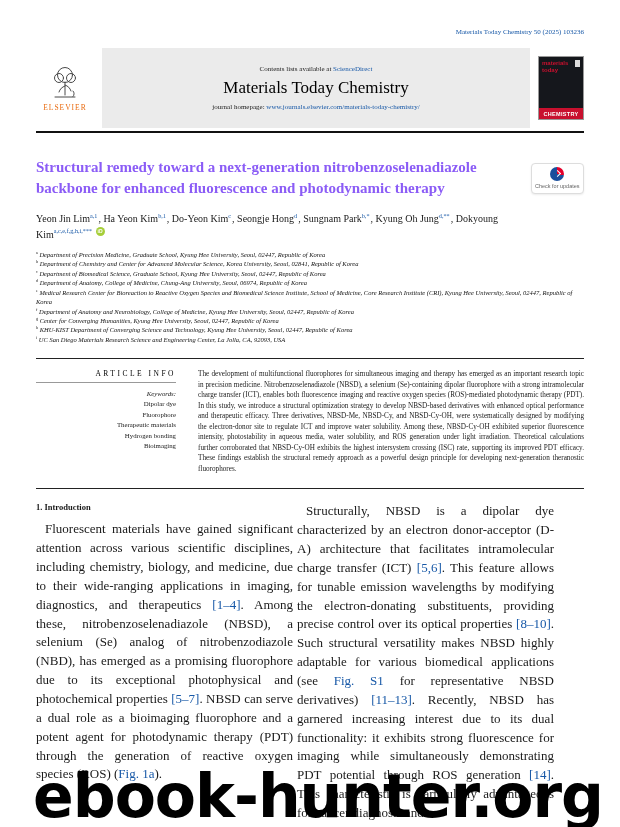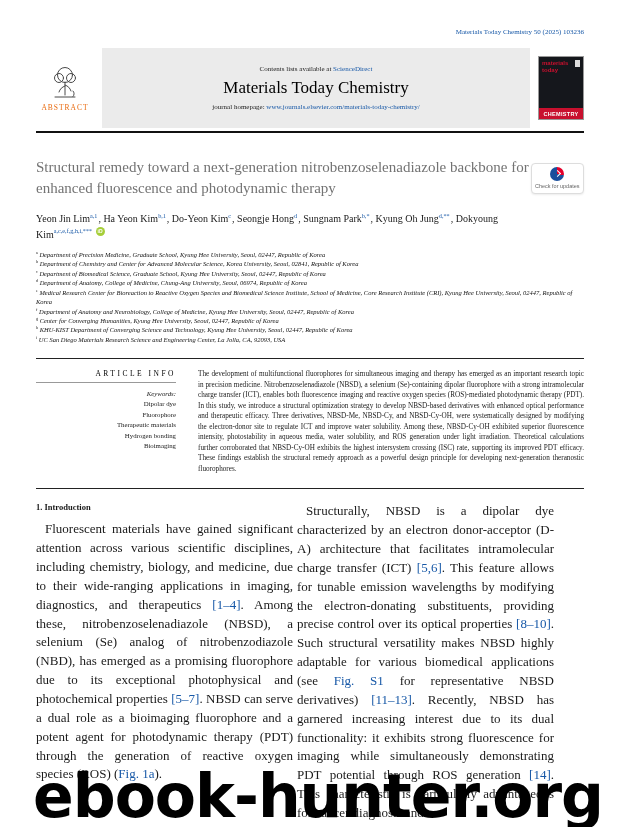--- a/index.html
+++ b/index.html
@@ -33,21 +33,21 @@
   .banner-center{flex:1;background:#ebebeb;margin:0 8px;padding:17px 8px;display:flex;flex-direction:column;justify-content:center;gap:3px;text-align:center;min-height:64px;}
   .contents-line,.homepage-line{font-size:7px;color:#222;}
   .journal-title{font-size:17px;color:#000;margin:2px 0;}
   .cover-box{width:46px;height:64px;background:#15171c;border:1px solid #999;position:relative;padding:3px;overflow:hidden;}
   .cover-box::after{content:"";position:absolute;top:3px;right:3px;width:5px;height:7px;background:#ddd;}
   .cover-brand{color:var(--cover_red);font-family:"Liberation Sans",sans-serif;font-weight:bold;font-size:6px;line-height:1.1;width:30px;text-transform:lowercase;}
   .cover-series{position:absolute;bottom:0;left:0;right:0;height:11px;background:var(--cover_red);color:#fff;font-family:"Liberation Sans",sans-serif;font-weight:bold;font-size:5.5px;display:flex;align-items:center;justify-content:center;letter-spacing:.3px;}
 
   
   .title-row{margin-top:24px;display:flex;align-items:flex-start;}
-  .article-title{font-size:15px;font-weight:normal;line-height:1.4;width:500px;color:#737373;}
+  .article-title{font-size:15px;font-weight:bold;line-height:1.4;width:500px;color:#8b5cf6;}
   .crossmark{margin-left:auto;margin-top:6px;width:54px;border:1px solid #ddd;border-radius:4px;padding:3px 2px;text-align:center;background:#fff;box-shadow:0 1px 2px rgba(0,0,0,.08);}
   .cm-circle{width:14px;height:14px;border-radius:50%;margin:0 auto 2px;position:relative;background:conic-gradient(var(--crossmark_red) 0 100deg, var(--crossmark_blue) 100deg 360deg);}
   .cm-circle::after{content:"";position:absolute;left:4.5px;top:4px;width:4px;height:4px;border-right:1.5px solid #fff;border-bottom:1.5px solid #fff;transform:rotate(-45deg);}
   .cm-text{font-family:"Liberation Sans",sans-serif;font-size:5.5px;color:#666;line-height:1.2;}
 
   
   .authors{margin-top:12px;font-size:10px;line-height:1.55;width:480px;}
   .authors sup{margin-right:1px;}
   .orcid{display:inline-block;width:9px;height:9px;border-radius:50%;background:var(--orcid_green);color:#fff;font-family:"Liberation Sans",sans-serif;font-size:5px;font-weight:bold;text-align:center;line-height:9px;vertical-align:super;}
 
@@ -98,21 +98,21 @@
             <circle cx="16" cy="10" r="7.5"></circle>
             <circle cx="10" cy="13" r="4.5"></circle>
             <circle cx="22" cy="13" r="4.5"></circle>
             <path d="M16 17 L16 30"></path>
             <path d="M16 21 C13 22 11 24 10 27"></path>
             <path d="M16 20 C19 21 21 23 22 26"></path>
             <path d="M6 32 h20"></path>
             <path d="M24 26 c1.5 1.5 1.5 4 0 5.5"></path>
           </g>
         </svg>
-        <div class="elsevier-text">ABSTRACT</div>
+        <div class="elsevier-text">ELSEVIER</div>
       </div>
       <div class="banner-center">
         <div class="contents-line">
           <span>Contents lists available at</span>
           <span class="lnk">ScienceDirect</span>
         </div>
         <div class="journal-title">Materials Today Chemistry</div>
         <div class="homepage-line">
           <span>journal homepage:</span>
           <span class="lnk">www.journals.elsevier.com/materials-today-chemistry/</span>

